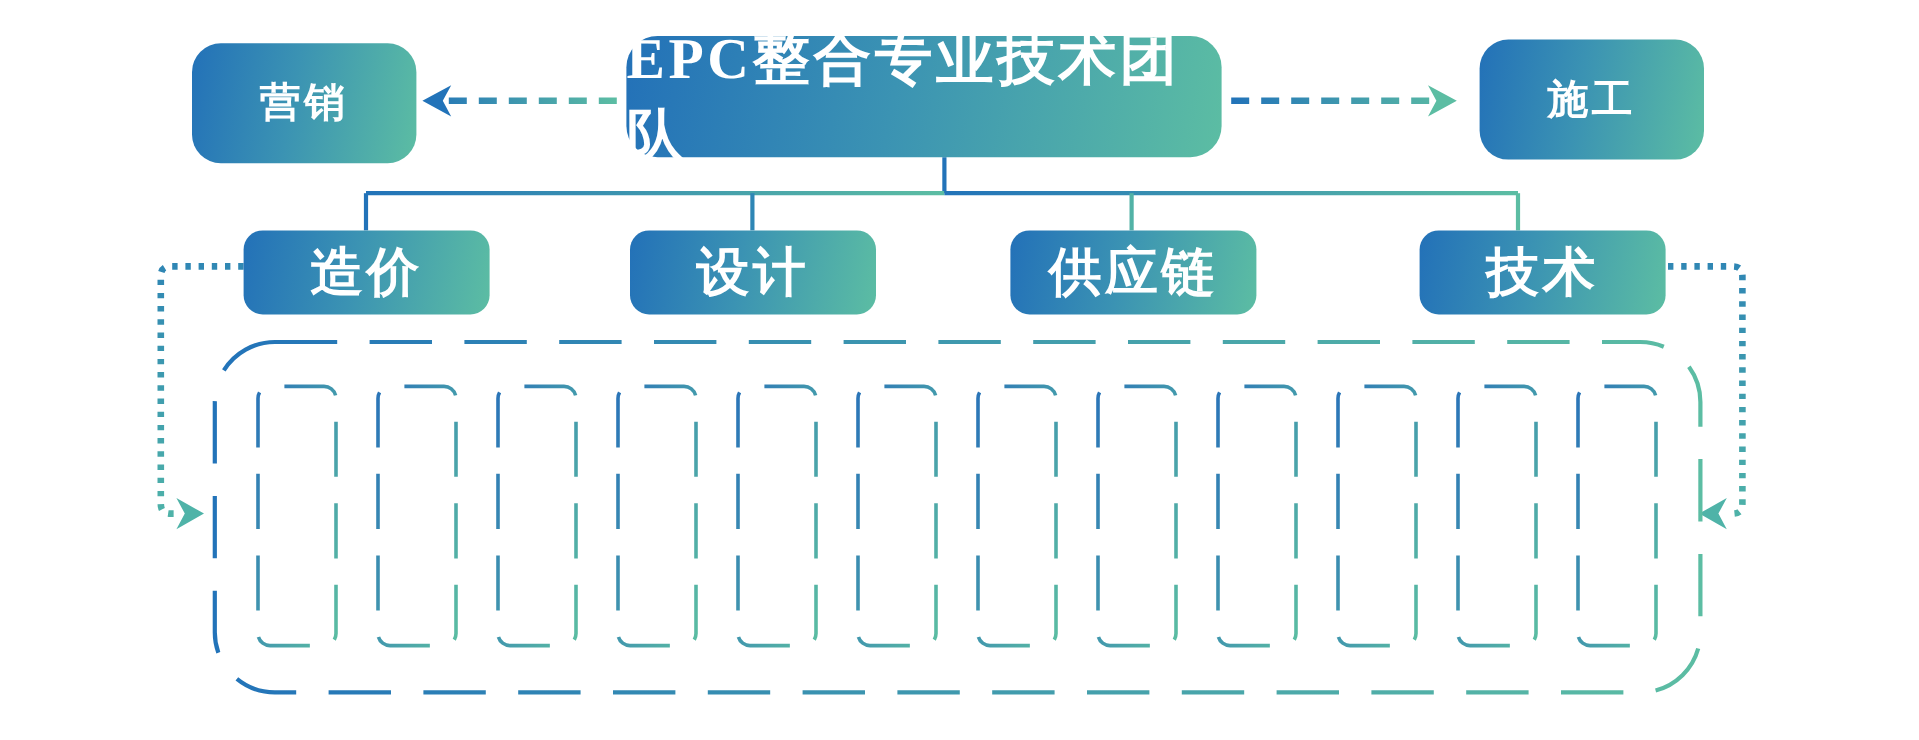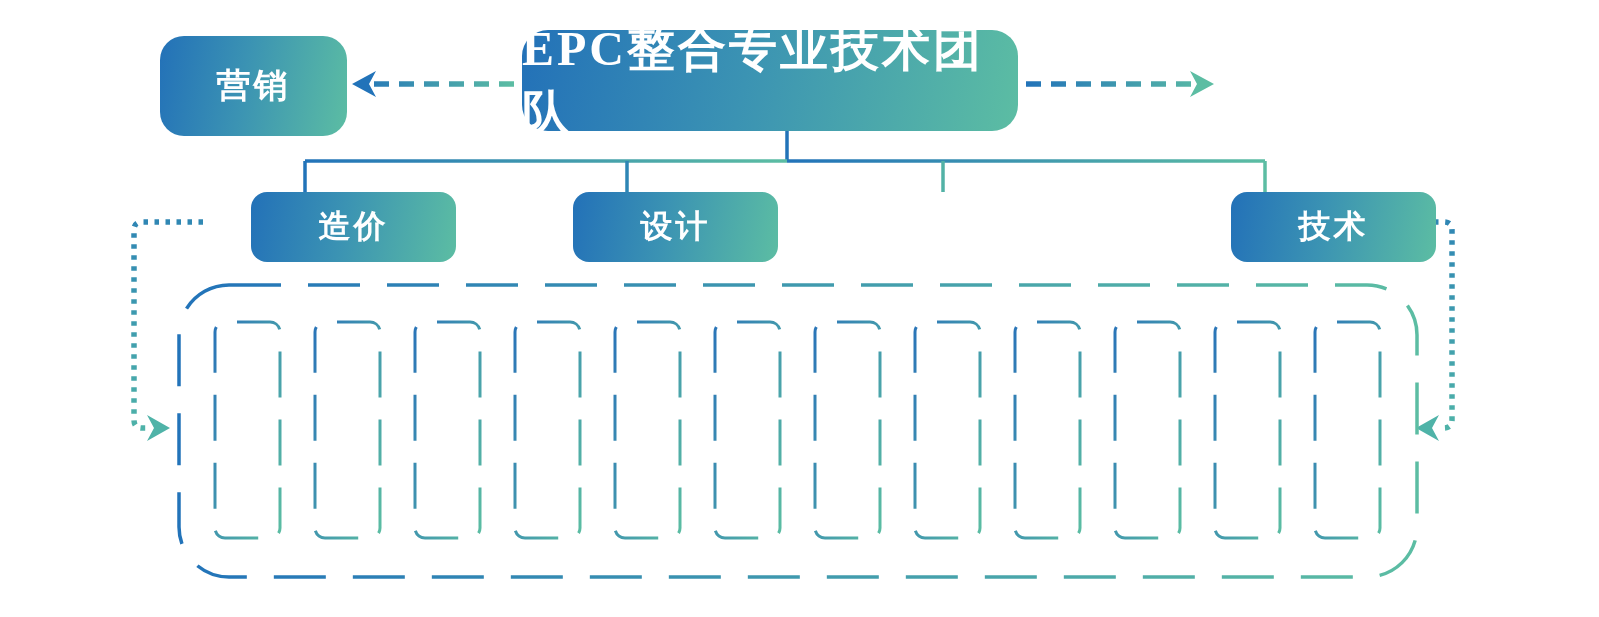--- a/index.html
+++ b/index.html
@@ -31,21 +31,21 @@
     left: 522px; top: 30px; width: 496px; height: 101px;
     border-radius: 26px; font-size: 48px;
   }
   .node-side {
     width: 187px; height: 100px; border-radius: 24px; font-size: 34px;
   }
   .node-marketing { left: 160px; top: 36px; }
   .node-construction { left: 1233px; top: 33px; }
   .node-branch {
     top: 192px; width: 205px; height: 70px;
-    border-radius: 16px; font-size: 32px; margin-left: 48px;
+    border-radius: 16px; font-size: 44px;
   }
   .specialty {
     position: absolute;
     top: 322px;
     width: 65px;
     height: 216px;
     display: flex;
     align-items: center;
     justify-content: center;
   }
@@ -141,27 +141,33 @@
     <rect x="1215" y="322" width="65" height="216" rx="10" fill="none" stroke="url(#gItem)" stroke-width="3" stroke-dasharray="46 22" stroke-dashoffset="-12"></rect>
     <rect x="1315" y="322" width="65" height="216" rx="10" fill="none" stroke="url(#gItem)" stroke-width="3" stroke-dasharray="46 22" stroke-dashoffset="-12"></rect>
   </svg>
 
   <div class="node node-side node-marketing">
     <span>营销</span>
   </div>
   <div class="node node-root">
     <span>EPC整合专业技术团队</span>
   </div>
+  <div class="node node-side node-construction">
+    <span>施工</span>
+  </div>
 
   <div class="node node-branch" style="left:203px;">
     <span>造价</span>
   </div>
   <div class="node node-branch" style="left:525px;">
     <span>设计</span>
   </div>
+  <div class="node node-branch" style="left:842px;">
+    <span>供应链</span>
+  </div>
   <div class="node node-branch" style="left:1183px;">
     <span>技术</span>
   </div>
 
   <div class="specialty" style="left:215px;">
       <span>全专业设计</span>
     </div>
   <div class="specialty" style="left:315px;">
       <span>建筑设计与规划</span>
     </div>

